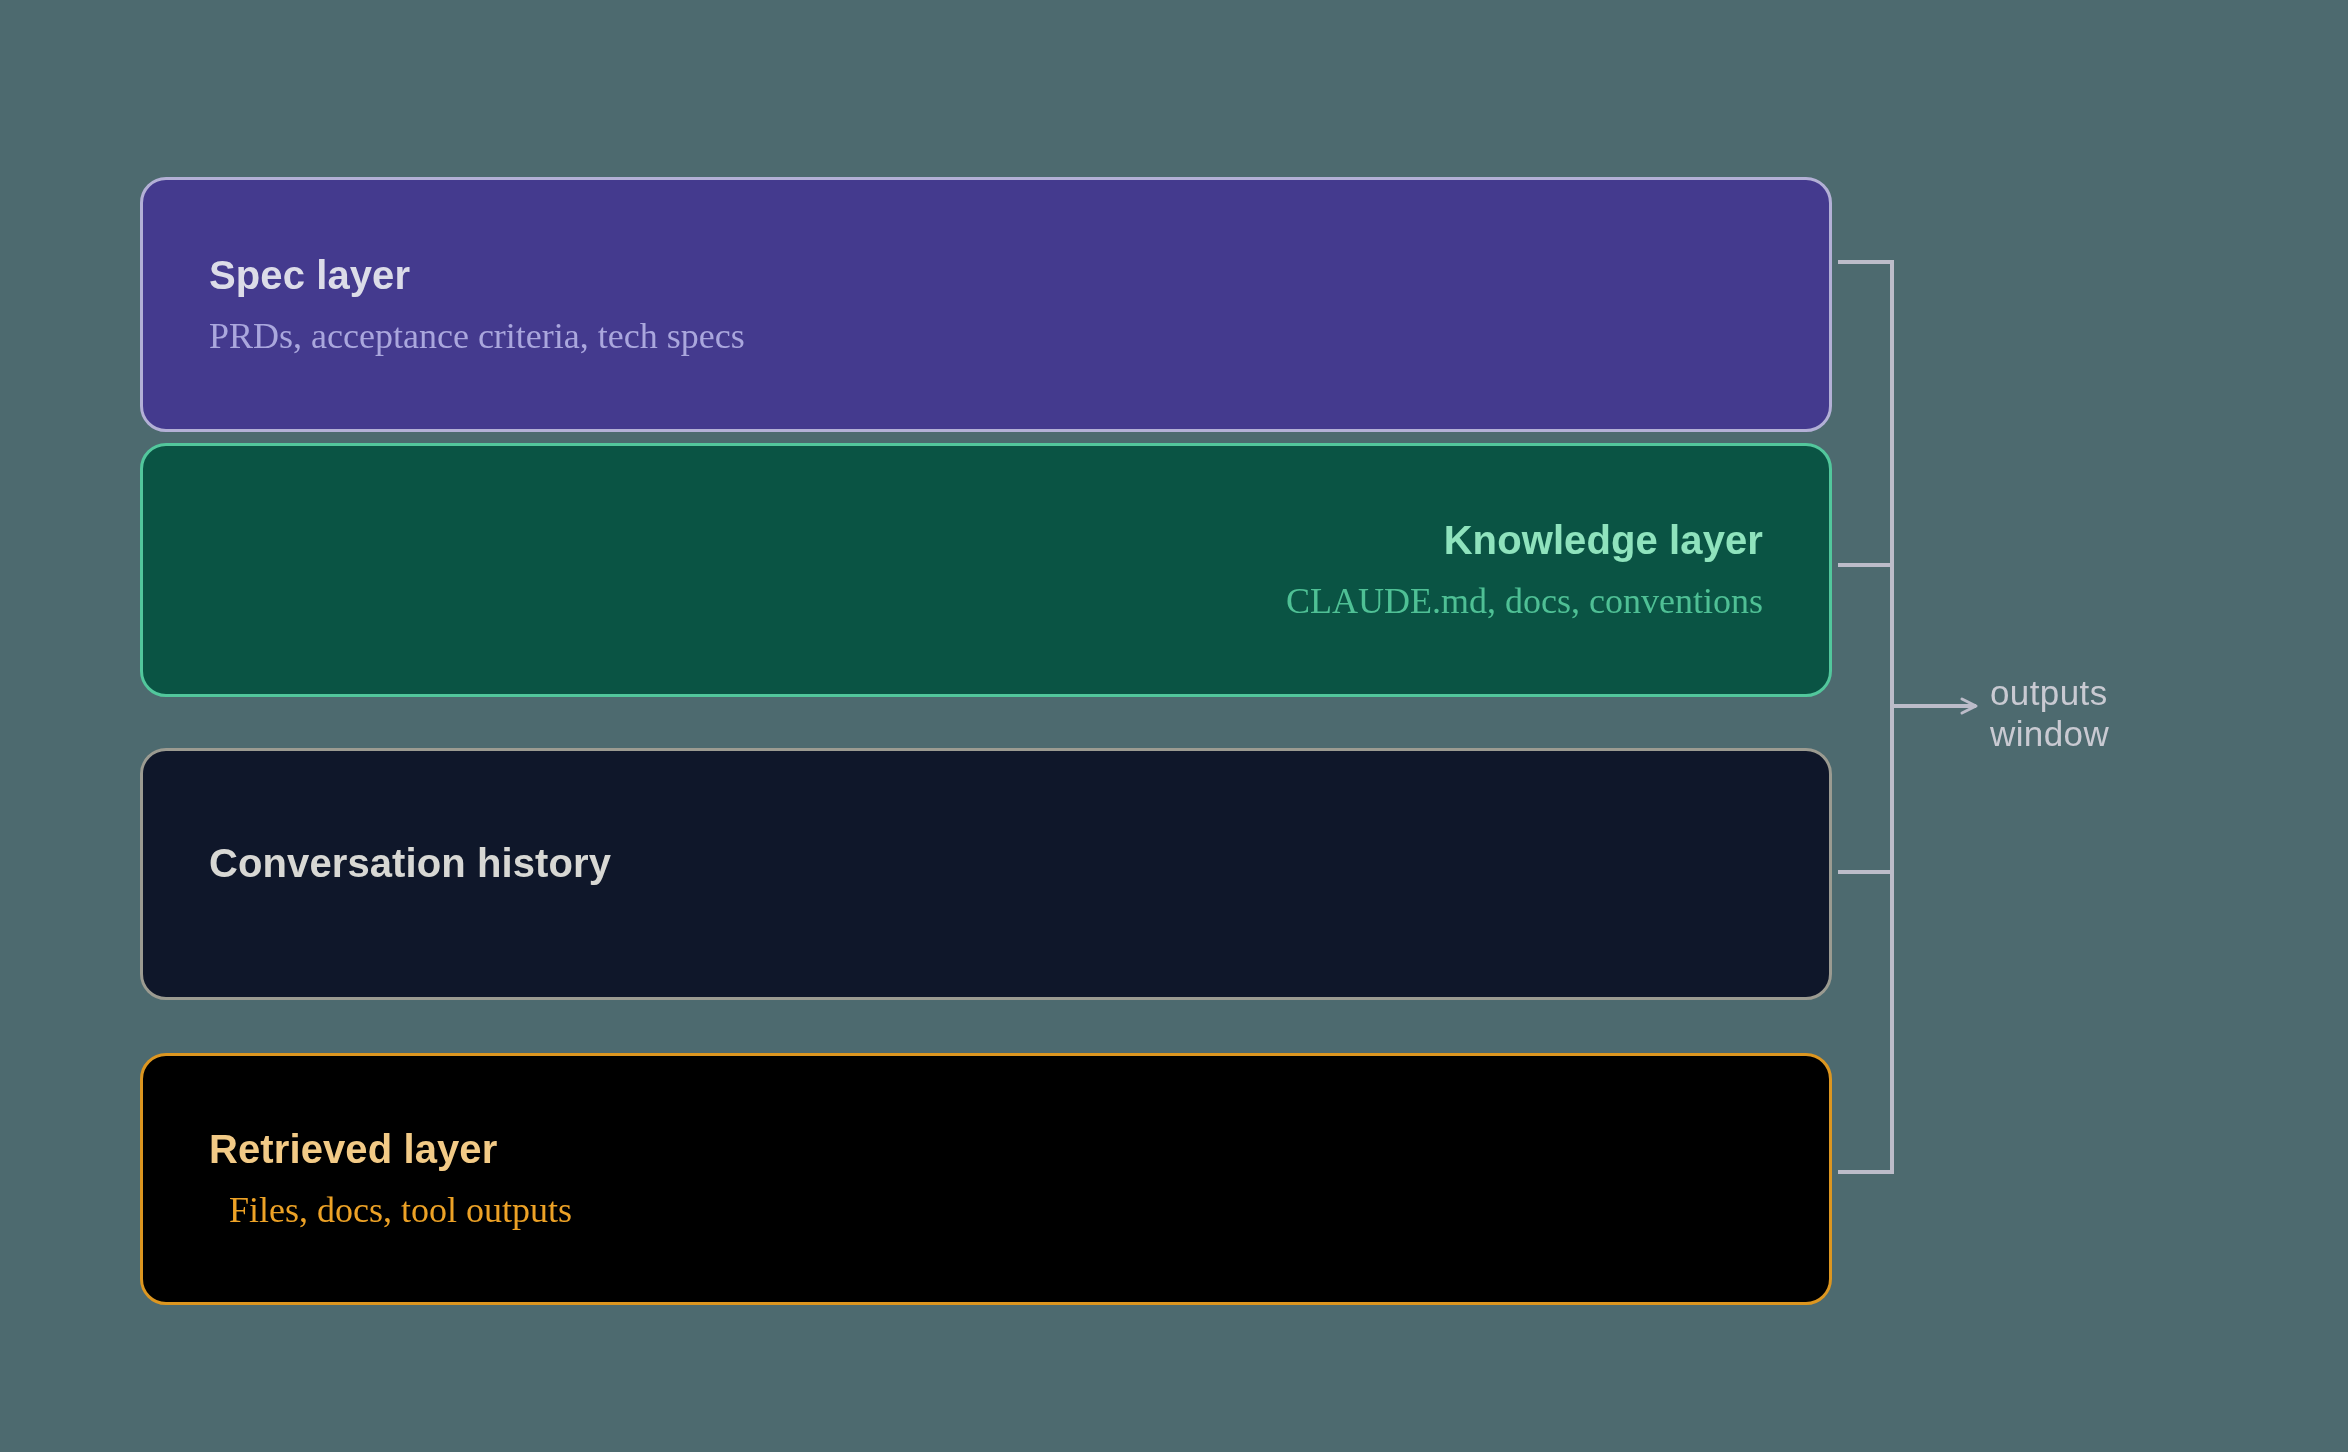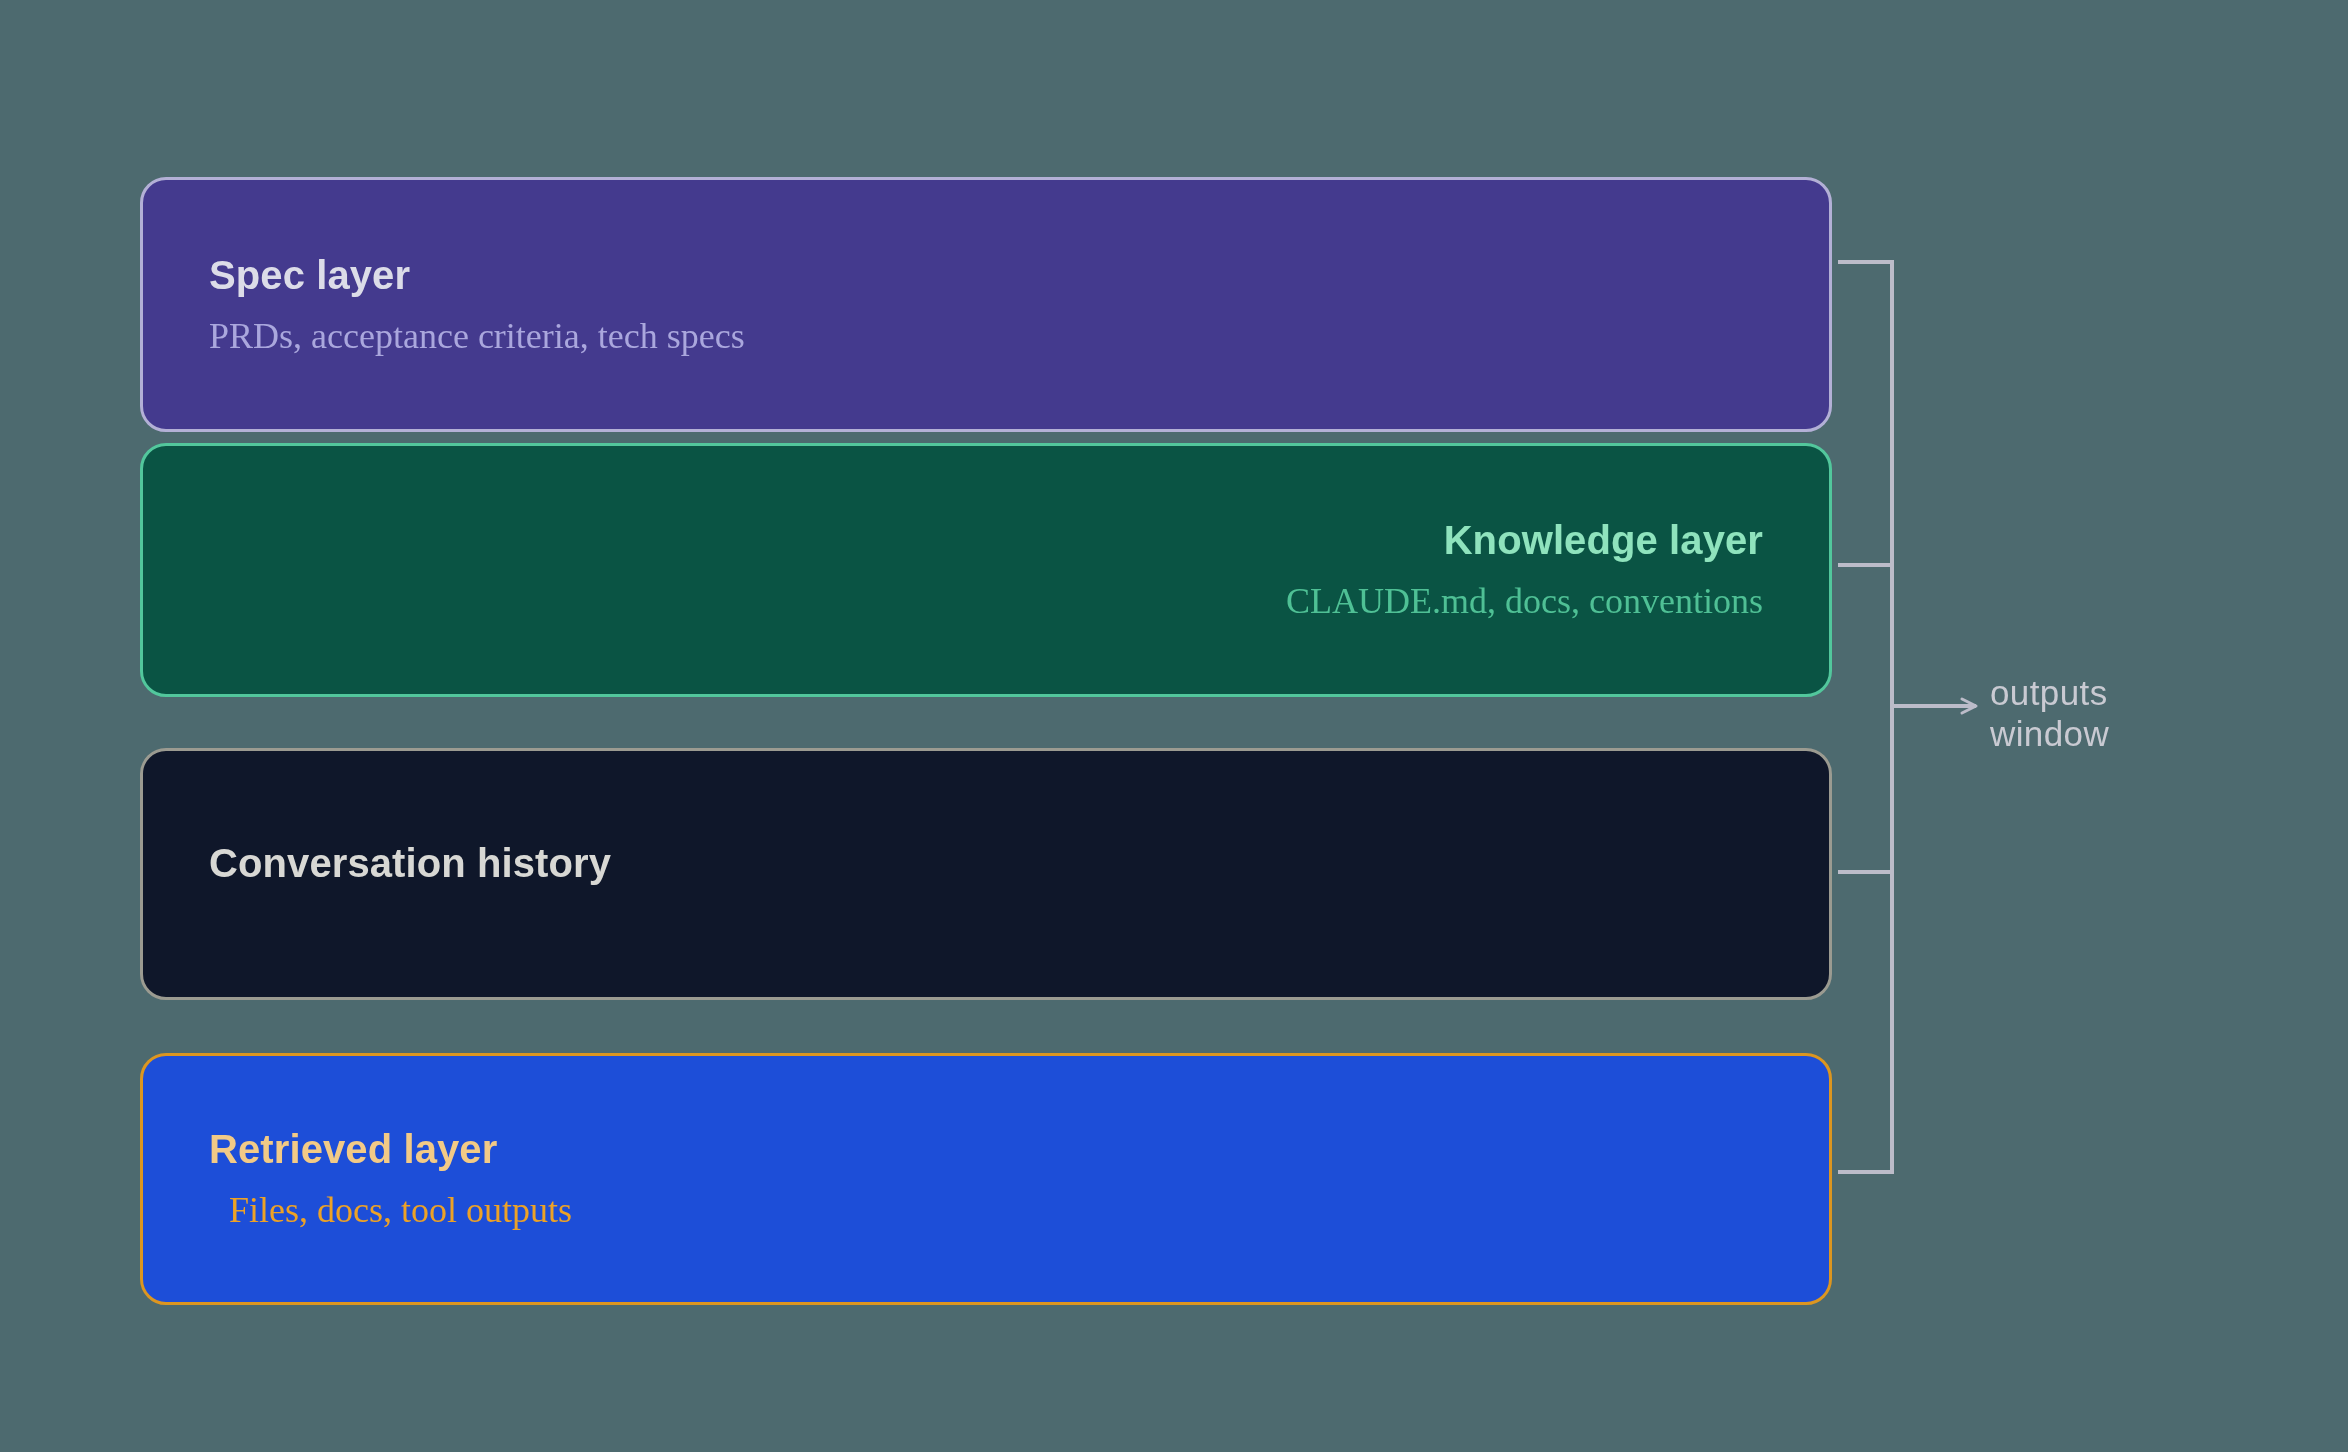--- a/index.html
+++ b/index.html
@@ -93,21 +93,21 @@
 
   <div class="layer-box" id="box-knowledge" style="background: rgb(10, 84, 68); border-color: rgb(82, 199, 156);">
     <div class="layer-title" style="color: rgb(143, 227, 189);">Knowledge layer</div>
     <div class="layer-sub" style="color: rgb(79, 192, 149);">CLAUDE.md, docs, conventions</div>
   </div>
 
   <div class="layer-box" id="box-conversation" style="background: #0f172a; border-color: rgb(155, 155, 145);">
     <div class="layer-title" style="color: rgb(216, 216, 212);">Conversation history</div>
   </div>
 
-  <div class="layer-box" id="box-retrieved" style="background: #1d4ed8; border-color: rgb(220, 150, 32);">
+  <div class="layer-box" id="box-retrieved" style="background: #000000; border-color: rgb(220, 150, 32);">
     <div class="layer-title" style="color: rgb(242, 202, 134);">Retrieved layer</div>
     <div class="layer-sub" style="color: rgb(237, 162, 38); margin-left: 20px;">Files, docs, tool outputs</div>
   </div>
 
   <svg id="bracket" viewBox="0 0 160 935" width="160" height="935">
     <g fill="none" stroke="#bcbcc9" stroke-width="4" stroke-linecap="square">
 
       <path d="M 4 12 L 56 12"></path>
 
       <path d="M 4 315 L 56 315"></path>

